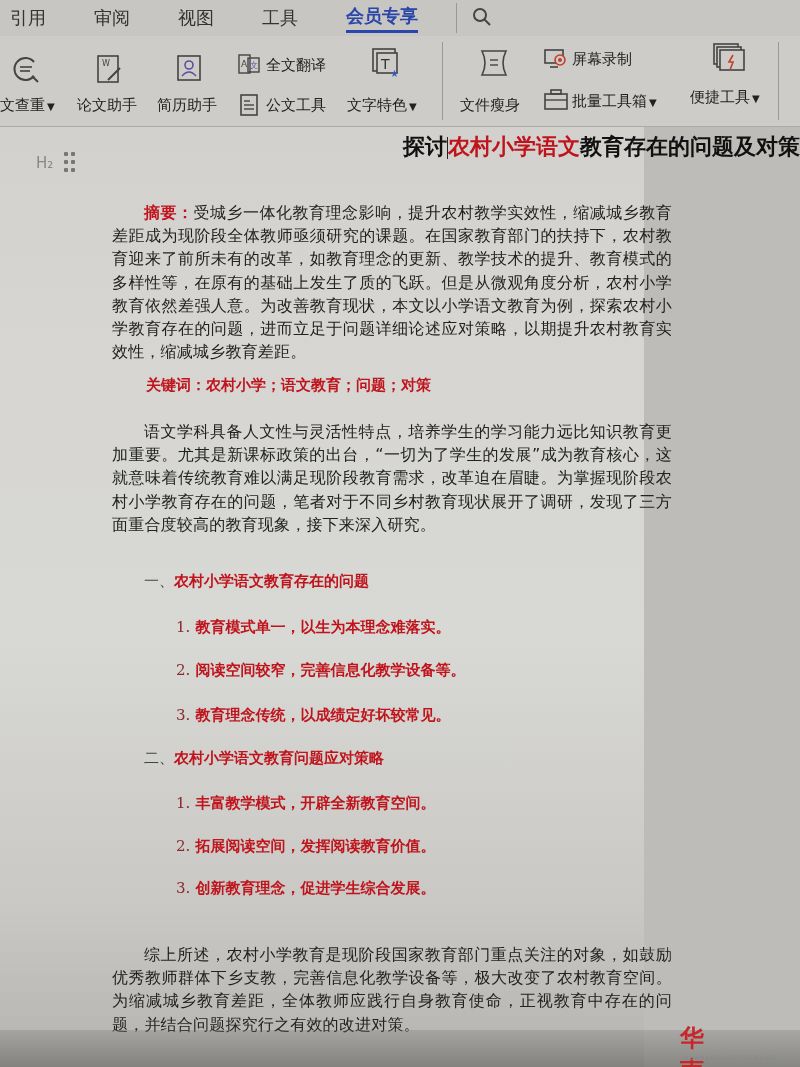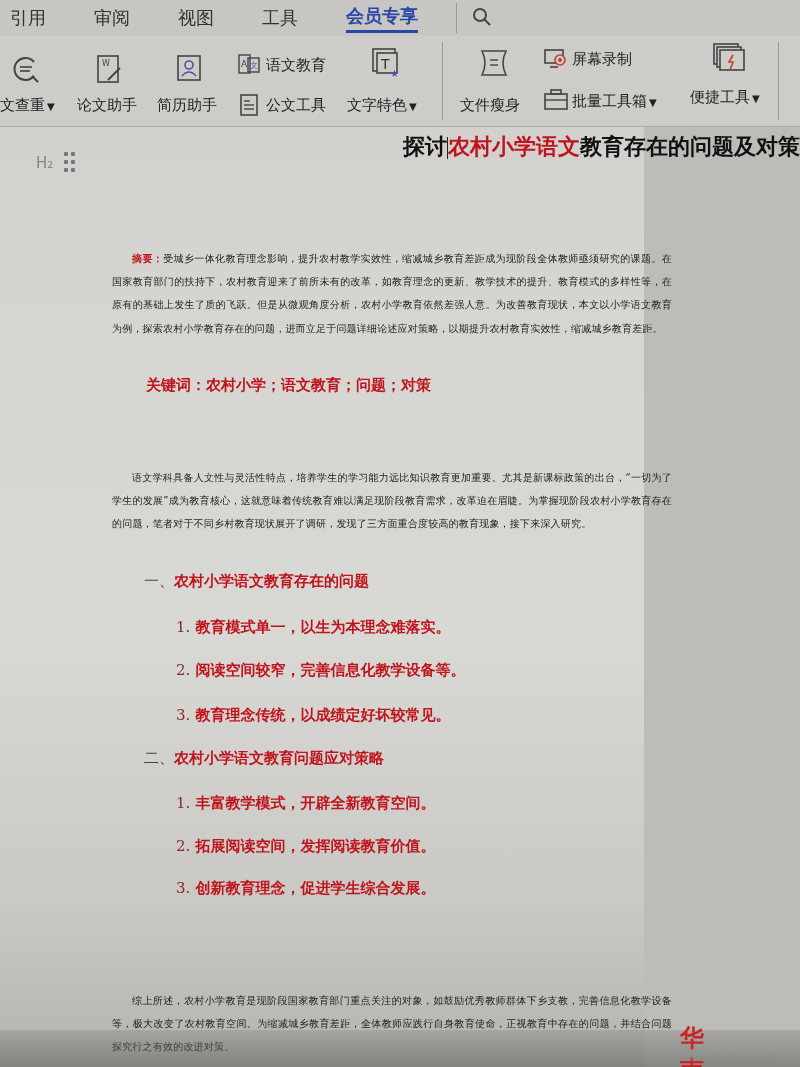--- a/index.html
+++ b/index.html
@@ -18,21 +18,21 @@
   .ico{position:absolute;}
   .ribbon-divider{position:absolute;left:442px;top:6px;width:1px;height:78px;background:#9a9a98;}
   .ribbon-divider2{position:absolute;left:778px;top:6px;width:1px;height:78px;background:#9a9a98;}
   .caret{font-size:10px;margin-left:2px;}
   .h2marker{position:absolute;left:36px;top:154px;font-size:15px;color:#888;}
   .dragdots{position:absolute;left:64px;top:152px;width:14px;height:22px;}
   .dragdots i{position:absolute;width:4px;height:4px;background:#777;border-radius:1px;}
   .title{position:absolute;left:0;width:800px;top:132px;text-align:right;font-family:"DejaVu Serif","Liberation Serif",serif;font-weight:bold;font-size:22px;color:#111;}
   .title .red{color:#c0141c;}
   .caret-bar{display:inline-block;width:1px;height:22px;background:#222;vertical-align:middle;}
-  .para{position:absolute;left:112px;width:560px;font-size:10px;line-height:23.2px;color:#222;text-indent:2em;text-align:justify;letter-spacing:0.2px;margin-top:46px;}
+  .para{position:absolute;left:112px;width:560px;font-size:16px;line-height:23.2px;color:#222;text-indent:2em;text-align:justify;letter-spacing:0.2px;}
   .para .lbl{color:#c0141c;font-weight:bold;}
   .kw{position:absolute;left:146px;top:376px;font-size:15px;color:#c0141c;font-weight:bold;font-family:Liberation Mono, monospace;}
   .sec{position:absolute;left:144px;font-size:15px;color:#c0141c;font-weight:bold;font-family:Liberation Serif, serif;}
   .sec .num{color:#444;font-weight:normal;}
   .item{position:absolute;left:176px;font-size:15px;color:#c0141c;font-weight:bold;font-family:"DejaVu Serif","Liberation Serif",serif;}
   .item .num{color:#8a2a2a;font-weight:normal;}
   .bottom-shadow{position:absolute;left:0;top:1030px;width:800px;height:37px;background:linear-gradient(180deg,rgba(120,120,118,0.3),rgba(90,90,88,0.55));}
   .watermark{position:absolute;left:644px;top:1022px;display:flex;align-items:center;}
   .wm-text{font-size:24px;font-weight:bold;color:#c9262c;letter-spacing:1px;}
   .wm-sub{position:absolute;left:40px;top:32px;font-size:6px;color:#888;letter-spacing:1px;}
@@ -88,21 +88,21 @@
     <span class="rb" style="left:157px;top:60px;text-align:right;">简历助手</span>
 
     <span class="ico" style="left:238px;top:18px;">
       <svg width="22" height="20" viewBox="0 0 22 20">
           <rect x="1" y="1" width="11" height="18" fill="none" stroke="#444" stroke-width="1.4"></rect>
           <text x="3" y="13" font-size="9" fill="#444" font-family="DejaVu Sans, sans-serif">A</text>
           <rect x="10" y="4" width="11" height="14" fill="none" stroke="#444" stroke-width="1.4"></rect>
           <text x="12" y="14" font-size="8" fill="#5a4fa0" font-family="DejaVu Sans, sans-serif">文</text>
         </svg>
     </span>
-    <span class="rb" style="left:266px;top:20px;">语文教育</span>
+    <span class="rb" style="left:266px;top:20px;">全文翻译</span>
 
     <span class="ico" style="left:240px;top:58px;">
       <svg width="18" height="22" viewBox="0 0 18 22">
           <rect x="1" y="1" width="16" height="20" fill="none" stroke="#444" stroke-width="1.6"></rect>
           <line x1="4" y1="7" x2="10" y2="7" stroke="#444" stroke-width="1.4"></line>
           <line x1="4" y1="11" x2="14" y2="11" stroke="#444" stroke-width="1.4"></line>
           <line x1="4" y1="15" x2="14" y2="15" stroke="#444" stroke-width="1.4"></line>
         </svg>
     </span>
     <span class="rb" style="left:266px;top:60px;">公文工具</span>

